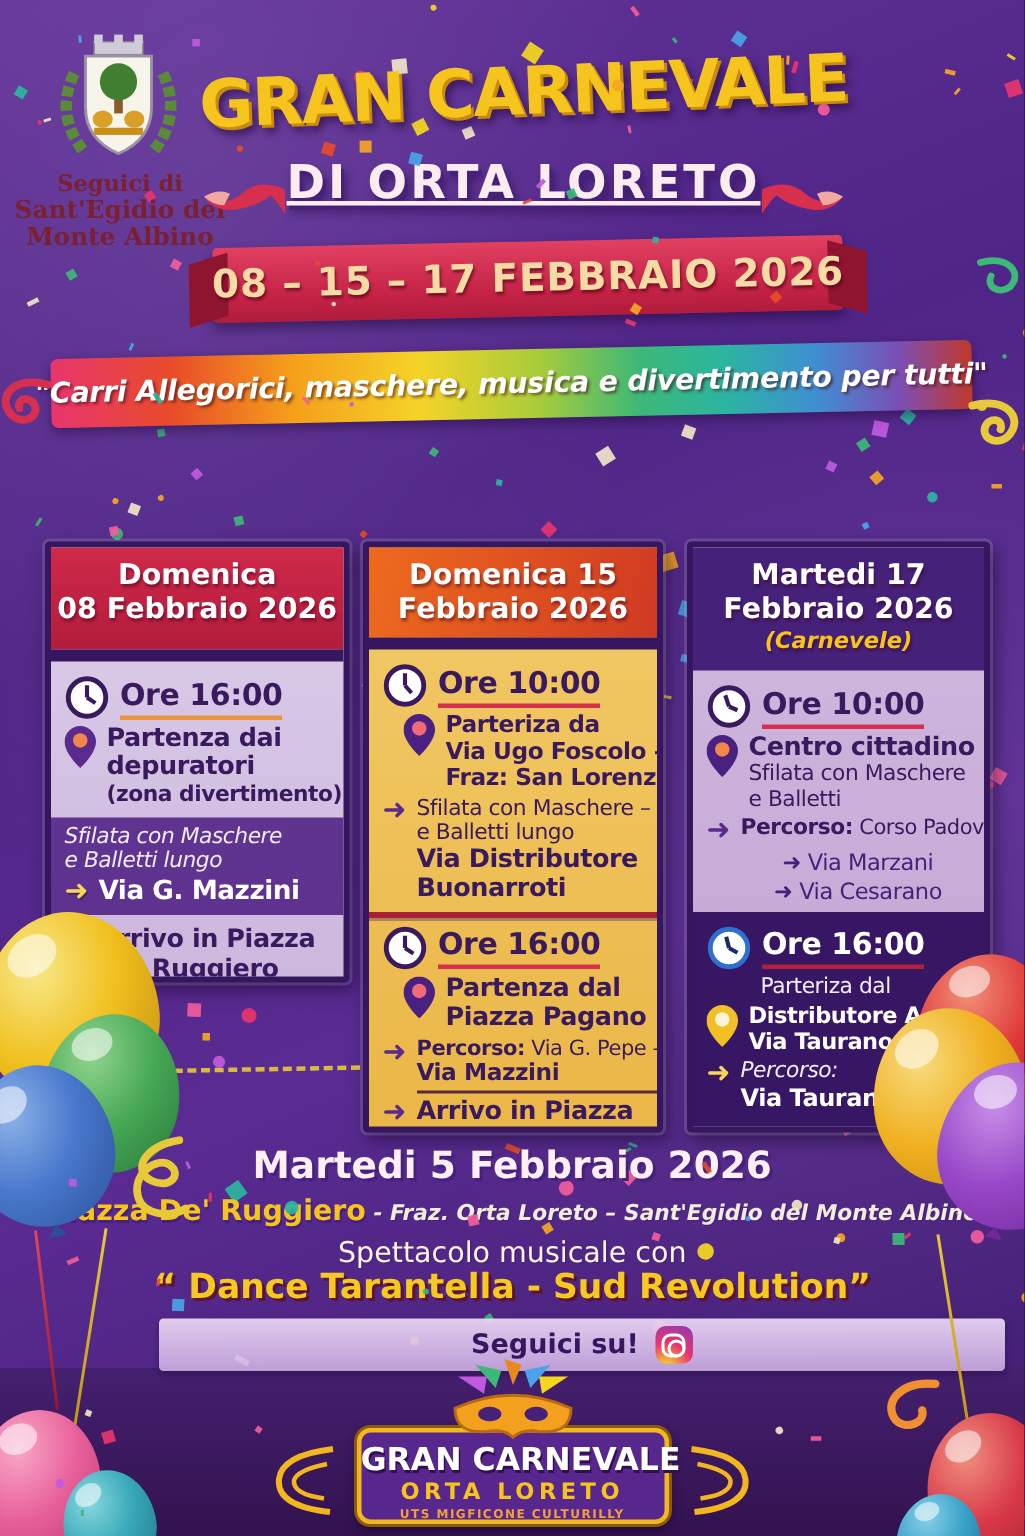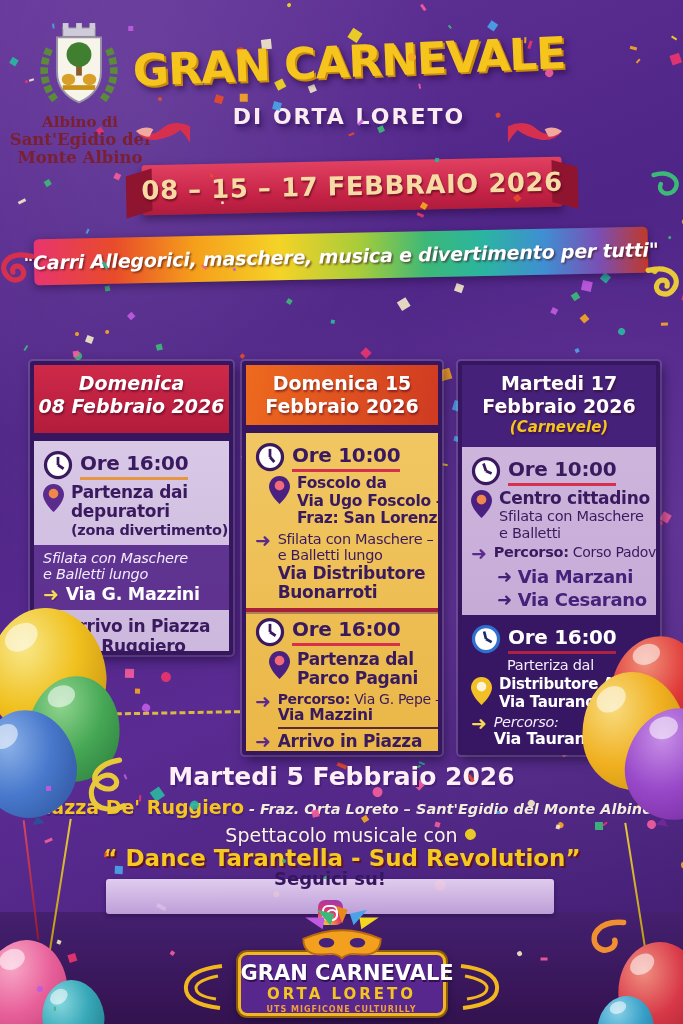--- a/index.html
+++ b/index.html
@@ -26,23 +26,24 @@
   .muni .m2,.muni .m3{ font-size:16.5px; font-weight:700; }
   .title{
     position:absolute; left:118px; top:36px; width:462px; text-align:center;
     font-size:44px; font-weight:800; letter-spacing:-1px; color:#f6c51d;
     transform:rotate(-2.4deg);
     text-shadow:2px 2px 0 #c8890e, 4px 5px 6px rgba(35,8,60,.65);
     white-space:nowrap;
   }
   .subtitle-row{ position:absolute; left:118px; top:104px; width:462px; text-align:center; }
   .subtitle{
-    display:inline-block; font-size:22px; font-weight:800; letter-spacing:2px;
+    display:inline-block; font-size:31px; font-weight:800; letter-spacing:2px;
     color:#fbecef; text-shadow:2px 3px 0 #46207c, 3px 5px 6px rgba(30,5,55,.5);
     white-space:nowrap;
+    text-decoration:underline;
   }
   .swoosh{ position:absolute; top:14px; width:58px; height:30px; }
   .swoosh.l{ left:16px; }
   .swoosh.r{ right:16px; transform:scaleX(-1); }
 
   .date-ribbon{
     position:absolute; left:142px; top:161px; width:420px; height:50px;
     background:linear-gradient(#e24061,#c32245 70%,#b01c3c);
     border-radius:3px; transform:rotate(-1.2deg);
     display:flex; align-items:center; justify-content:center;
@@ -102,21 +103,21 @@
   .l-big{ font-size:17px; font-weight:800; white-space:nowrap; }
   .l-mid{ font-size:14.5px; font-weight:700; white-space:nowrap; }
   .l-reg{ font-size:14.5px; font-weight:500; white-space:nowrap; }
   .l-it{ font-size:14.5px; font-style:italic; font-weight:500; white-space:nowrap; }
   .arrow{ font-size:19px; font-weight:700; line-height:1; color:#5a2a8c; flex:0 0 auto; }
   .arrow.yellow{ color:#f5d75a; text-shadow:1px 1px 0 rgba(60,20,90,.6); }
 
   
   .card1{ left:30px; top:361px; width:203px; height:294px; background:
      linear-gradient(rgba(255,255,255,.12),rgba(120,70,160,.12)),#d8c7e6; }
-  .card1 .card-header{ height:68px; background:linear-gradient(#cf2949,#b31c3c);font-style:italic; }
+  .card1 .card-header{ height:68px; background:linear-gradient(#cf2949,#b31c3c); }
   .band{
     margin:7px -9px; padding:5px 9px 6px; background:rgba(86,40,138,.93); color:#f3eafc;
   }
   .band .l-it{ color:#f3eafc; }
   .band .road{ font-size:17.5px; font-weight:800; color:#fff; white-space:nowrap; }
 
   
   .card2{ left:242px; top:361px; width:200px; height:394px; background:
      linear-gradient(rgba(255,255,255,.15),rgba(200,120,30,.14)),#f0c14e; }
   .card2 .card-header{ height:60px; background:linear-gradient(100deg,#ee6a1e,#cf3a22); }
@@ -125,38 +126,37 @@
 
   
   .card3{ left:458px; top:361px; width:202px; height:394px; background:
      linear-gradient(rgba(255,255,255,.1),rgba(120,70,160,.14)),#ccb2db; }
   .card3 .card-header{ height:82px; background:#45217a; }
   .hdr-note{ font-size:15px; font-style:italic; font-weight:700; color:#f5c51d; }
   .sec-dark{ margin:4px -9px -6px; padding:6px 9px 8px; background:#371763; color:#f4ecfc; }
   .sec-dark .time-text{ color:#fff; border-bottom-color:#b02040; }
   .sec-dark .l-big,.sec-dark .l-bold{ color:#fff; }
   .stops{ padding-left:26px; line-height:1.25; }
-  .stop-line{ font-size:18px; font-weight:700; white-space:nowrap; }
+  .stop-line{ font-size:15px; font-weight:400; white-space:nowrap;text-align:center; }
 
   
   .f-date{ position:absolute; left:0; top:762px; width:683px; text-align:center;
     font-size:25px; font-weight:800; color:#fdeff3; text-shadow:2px 2px 0 #46207c; }
   .f-place{ position:absolute; left:0; top:796px; width:683px; text-align:center; white-space:nowrap; }
   .f-place .p1{ font-size:19px; font-weight:800; color:#f5c51d; text-shadow:1px 2px 0 #46207c; }
   .f-place .p2{ font-size:14.5px; font-style:italic; font-weight:600; color:#f2ecdc; text-shadow:1px 1px 0 #46207c; }
   .f-show1{ position:absolute; left:0; top:824px; width:683px; text-align:center;
     font-size:19px; font-weight:500; color:#fdf4e2; text-shadow:1px 1px 0 #46207c; }
   .f-show2{ position:absolute; left:0; top:845px; width:683px; text-align:center;
     font-size:23px; font-weight:800; color:#f5c91d; text-shadow:2px 2px 0 #5c1430; }
   .follow-band{
-    position:absolute; left:106px; top:879px; width:448px; height:35px; border-radius:3px;
+    position:absolute; left:106px; top:879px; width:564px; height:35px; border-radius:3px;
     background:linear-gradient(rgba(236,218,246,.92),rgba(205,175,228,.88));
     display:flex; align-items:center; justify-content:center; gap:11px; z-index:3;
     box-shadow:0 2px 5px rgba(25,5,45,.4);
-    flex-direction:column;
   }
   .follow-label{ font-size:18px; font-weight:800; color:#35165f; }
   .ig{ width:25px; height:25px; border-radius:7px; position:relative; flex:0 0 auto;
     background:radial-gradient(circle at 28% 115%,#f5d327 8%,#e8356e 52%,#8a3ab9 100%); }
   .ig::before{ content:""; position:absolute; inset:4.5px; border:2.2px solid #fff; border-radius:6px; }
   .ig::after{ content:""; position:absolute; left:50%; top:50%; width:8px; height:8px;
     margin:-4px 0 0 -4px; border:2.2px solid #fff; border-radius:50%; }
   .handle{ font-size:19px; font-weight:800; color:#35165f; letter-spacing:-.4px; white-space:nowrap; }
 
   .bottom-band{ position:absolute; left:0; top:912px; width:683px; height:112px;
@@ -344,21 +344,21 @@
         <rect x="42" y="5" width="6" height="6" fill="#cfcbd8"></rect>
         <rect x="56" y="5" width="6" height="6" fill="#cfcbd8"></rect>
       <path d="M22 20 h46 v36 q0 22 -23 32 q-23 -10 -23 -32 Z" fill="#f7f4ea" stroke="#9a93a8" stroke-width="2"></path>
       <rect x="42" y="44" width="6" height="16" fill="#8a5a2a"></rect>
       <circle cx="45" cy="38" r="13" fill="#3f7f2f"></circle>
       <ellipse cx="34" cy="64" rx="7" ry="6" fill="#d8a028"></ellipse>
       <ellipse cx="56" cy="64" rx="7" ry="6" fill="#d8a028"></ellipse>
       <rect x="28" y="70" width="34" height="5" fill="#c89018"></rect>
     </svg>
     <div class="muni">
-      <div class="m1">Albino di</div>
+      <div class="m1">Seguici di</div>
       <div class="m2">Sant'Egidio del</div>
       <div class="m3">Monte Albino</div>
     </div>
 
     <div class="title">GRAN CARNEVALE</div>
     <div class="subtitle-row">
       <svg class="swoosh l" viewBox="0 0 60 30">
         <path d="M58 8 Q40 0 28 11 Q18 20 2 13 Q10 24 24 22 Q40 19 48 12 Q53 17 58 25 Z" fill="#d6304e"></path>
         <path d="M2 13 Q12 7 20 11 L16 19 Q8 19 2 13 Z" fill="#f0a8a0"></path>
       </svg>
@@ -436,21 +436,21 @@
             <line x1="12" y1="12" x2="15.5" y2="16" stroke="#3a1a5e" stroke-width="2.2"></line>
           </svg>
           <span class="time-text">Ore 10:00</span>
         </div>
         <div class="row" style="padding-left:14px;">
           <svg class="icon pin" viewBox="0 0 24 32">
             <path d="M12 0C5.4 0 0 5.4 0 12c0 9 12 20 12 20s12-11 12-20C24 5.4 18.6 0 12 0z" fill="#4a2180"></path>
             <circle cx="12" cy="11" r="5.5" fill="#f06a7a"></circle>
           </svg>
           <div class="lines">
-            <div class="l-bold">Foscolo da</div>
+            <div class="l-bold">Parteriza da</div>
             <div class="l-bold">Via Ugo Foscolo –</div>
             <div class="l-bold">Fraz: San Lorenzo</div>
           </div>
         </div>
         <div class="row">
           <span class="arrow">➜</span>
           <div class="lines">
             <div class="l-reg">Sfilata con Maschere –</div>
             <div class="l-reg">e Balletti lungo</div>
             <div class="l-big">Via Distributore</div>
@@ -466,21 +466,21 @@
           </svg>
           <span class="time-text">Ore 16:00</span>
         </div>
         <div class="row" style="padding-left:14px;">
           <svg class="icon pin" viewBox="0 0 24 32">
             <path d="M12 0C5.4 0 0 5.4 0 12c0 9 12 20 12 20s12-11 12-20C24 5.4 18.6 0 12 0z" fill="#4a2180"></path>
             <circle cx="12" cy="11" r="5.5" fill="#f06a7a"></circle>
           </svg>
           <div class="lines">
             <div class="l-big">Partenza dal</div>
-            <div class="l-big">Parco Pagani</div>
+            <div class="l-big">Piazza Pagano</div>
           </div>
         </div>
         <div class="row">
           <span class="arrow">➜</span>
           <div class="lines">
             <div class="l-reg" style="font-size:14px;">
               <span class="l-bold" style="font-size:14px;">Percorso:</span>
               <span>Via G. Pepe –</span>
             </div>
             <div class="l-bold underline-thin">Via Mazzini</div>

